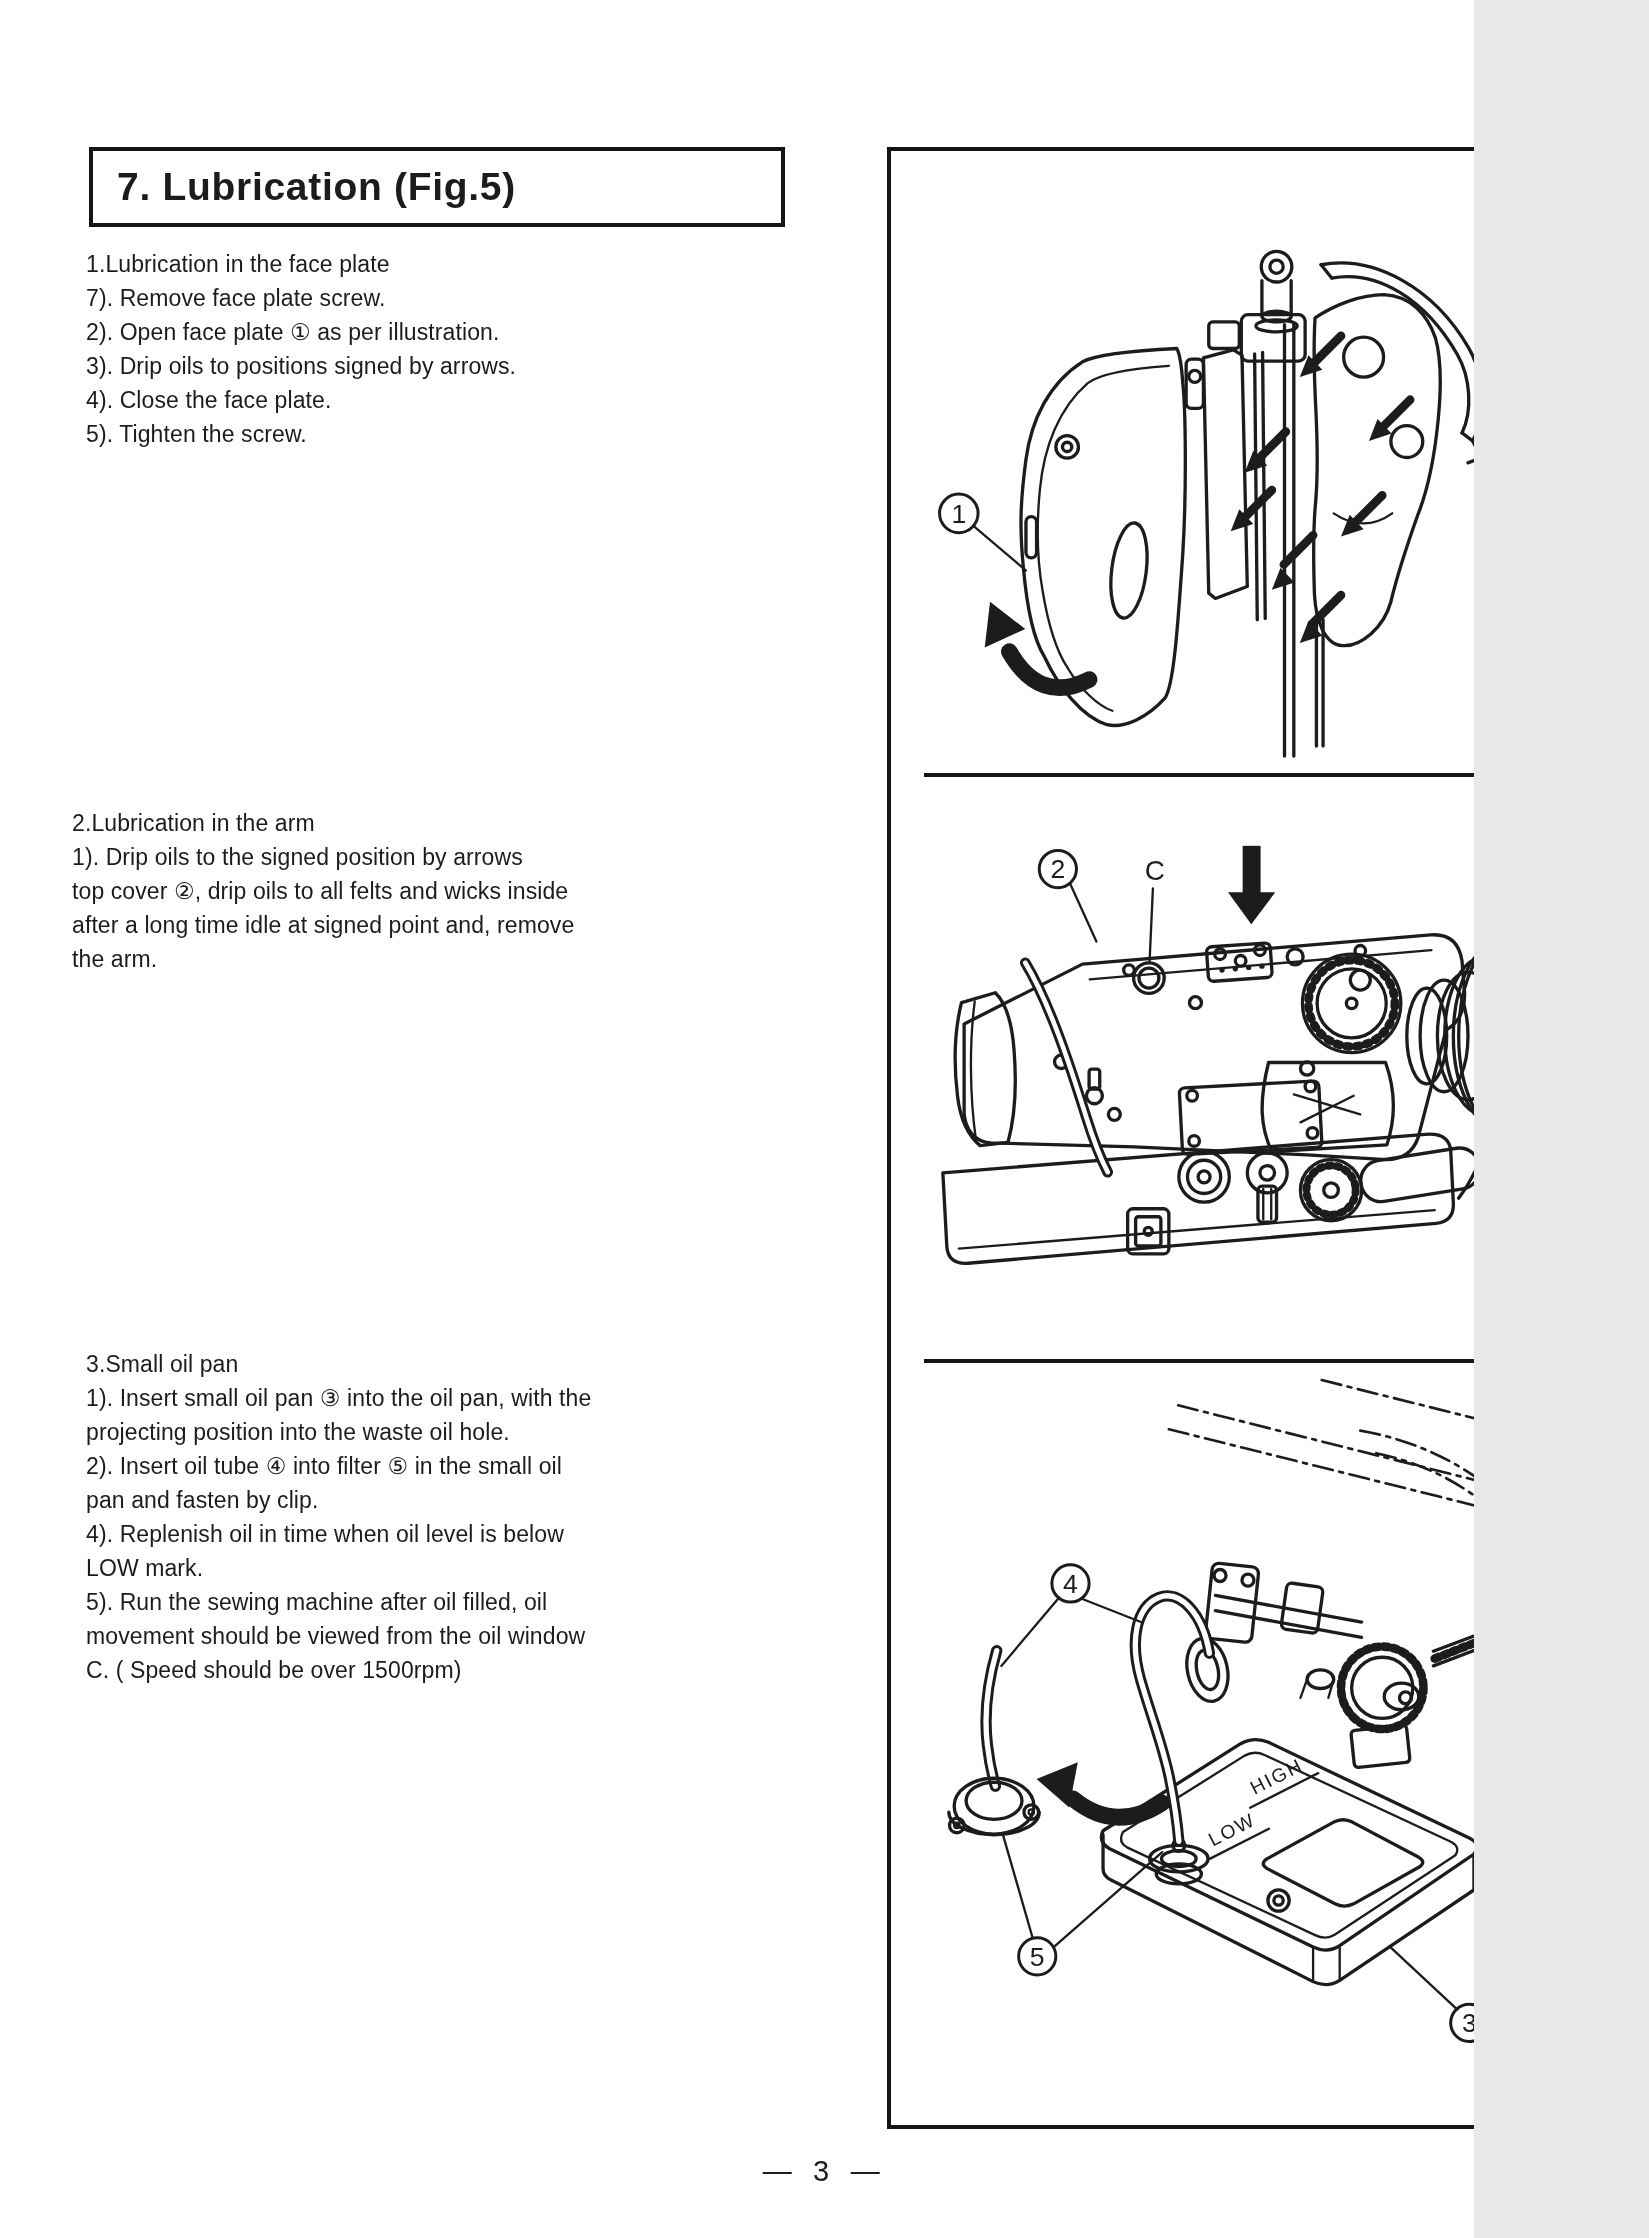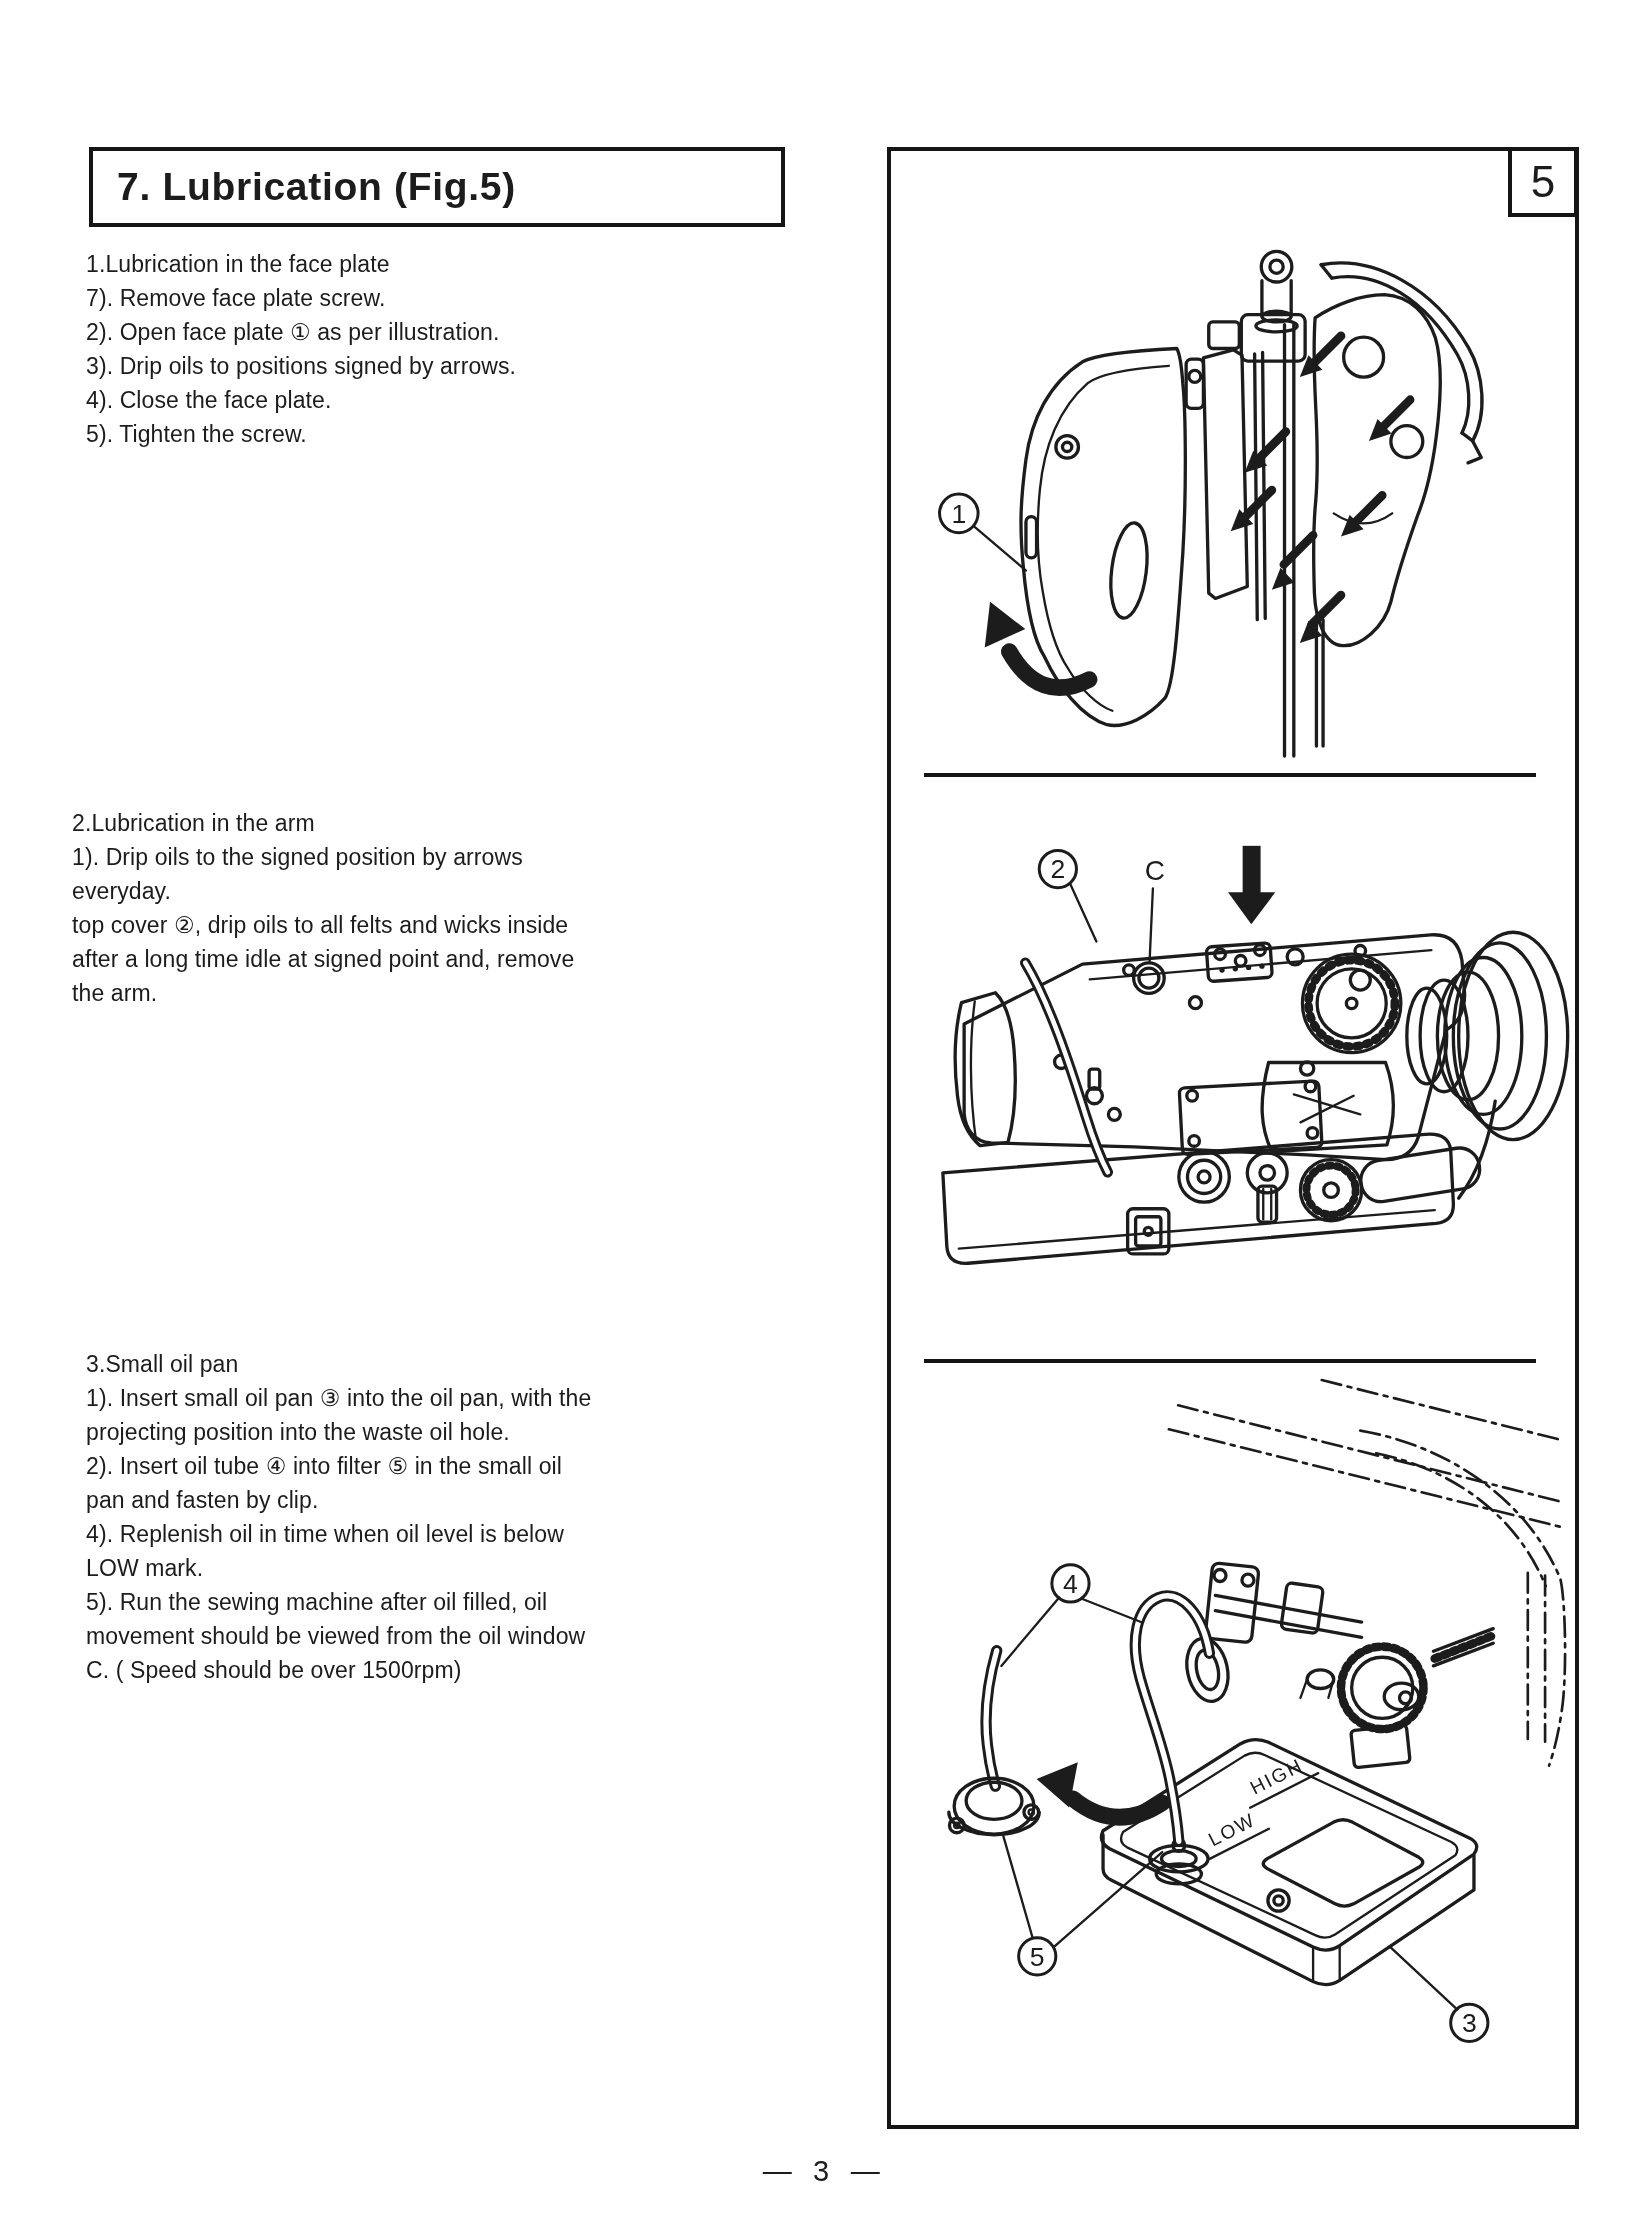--- a/index.html
+++ b/index.html
@@ -1,17 +1,17 @@
 <!DOCTYPE html>
 <html style="font-size:10.6px"><head>
 <meta charset="utf-8">
 <style>
   html,body{margin:0;padding:0;background:#e8e8e8;}
   .page{
-    position:relative;width:1649px;height:2239px;background:#ffffff;
+    position:relative;width:1474px;height:2239px;background:#ffffff;
     font-family:"Liberation Sans","DejaVu Sans",sans-serif;color:#1c1c1c;overflow:hidden;
   }
   .title-box{
     position:absolute;left:89px;top:147px;width:696px;height:80px;
     border:4.7px solid #151515;box-sizing:border-box;display:flex;align-items:center;background:#fff;
   }
   .title-text{font-size:39px;font-weight:bold;padding-left:24px;letter-spacing:0.7px;white-space:nowrap;}
   .text-block{position:absolute;white-space:nowrap;}
   .tline{font-size:23px;line-height:34px;letter-spacing:0.1px;}
   .figure-frame{
@@ -62,21 +62,20 @@
     <div class="tline">7). Remove face plate screw.</div>
     <div class="tline">2). Open face plate ① as per illustration.</div>
     <div class="tline">3). Drip oils to positions signed by arrows.</div>
     <div class="tline">4). Close the face plate.</div>
     <div class="tline">5). Tighten the screw.</div>
   </div>
 
   <div class="text-block" style="left:72px;top:806px;">
     <div class="tline">2.Lubrication in the arm</div>
     <div class="tline">1). Drip oils to the signed position by arrows</div>
-    <div class="tline">everyday.</div>
     <div class="tline">top cover ②, drip oils to all felts and wicks inside</div>
     <div class="tline">after a long time idle at signed point and, remove</div>
     <div class="tline">the arm.</div>
   </div>
 
   <div class="text-block" style="left:86px;top:1347px;">
     <div class="tline">3.Small oil pan</div>
     <div class="tline">1). Insert small oil pan ③ into the oil pan, with the</div>
     <div class="tline">projecting position into the waste oil hole.</div>
     <div class="tline">2). Insert oil tube ④ into filter ⑤ in the small oil</div>

